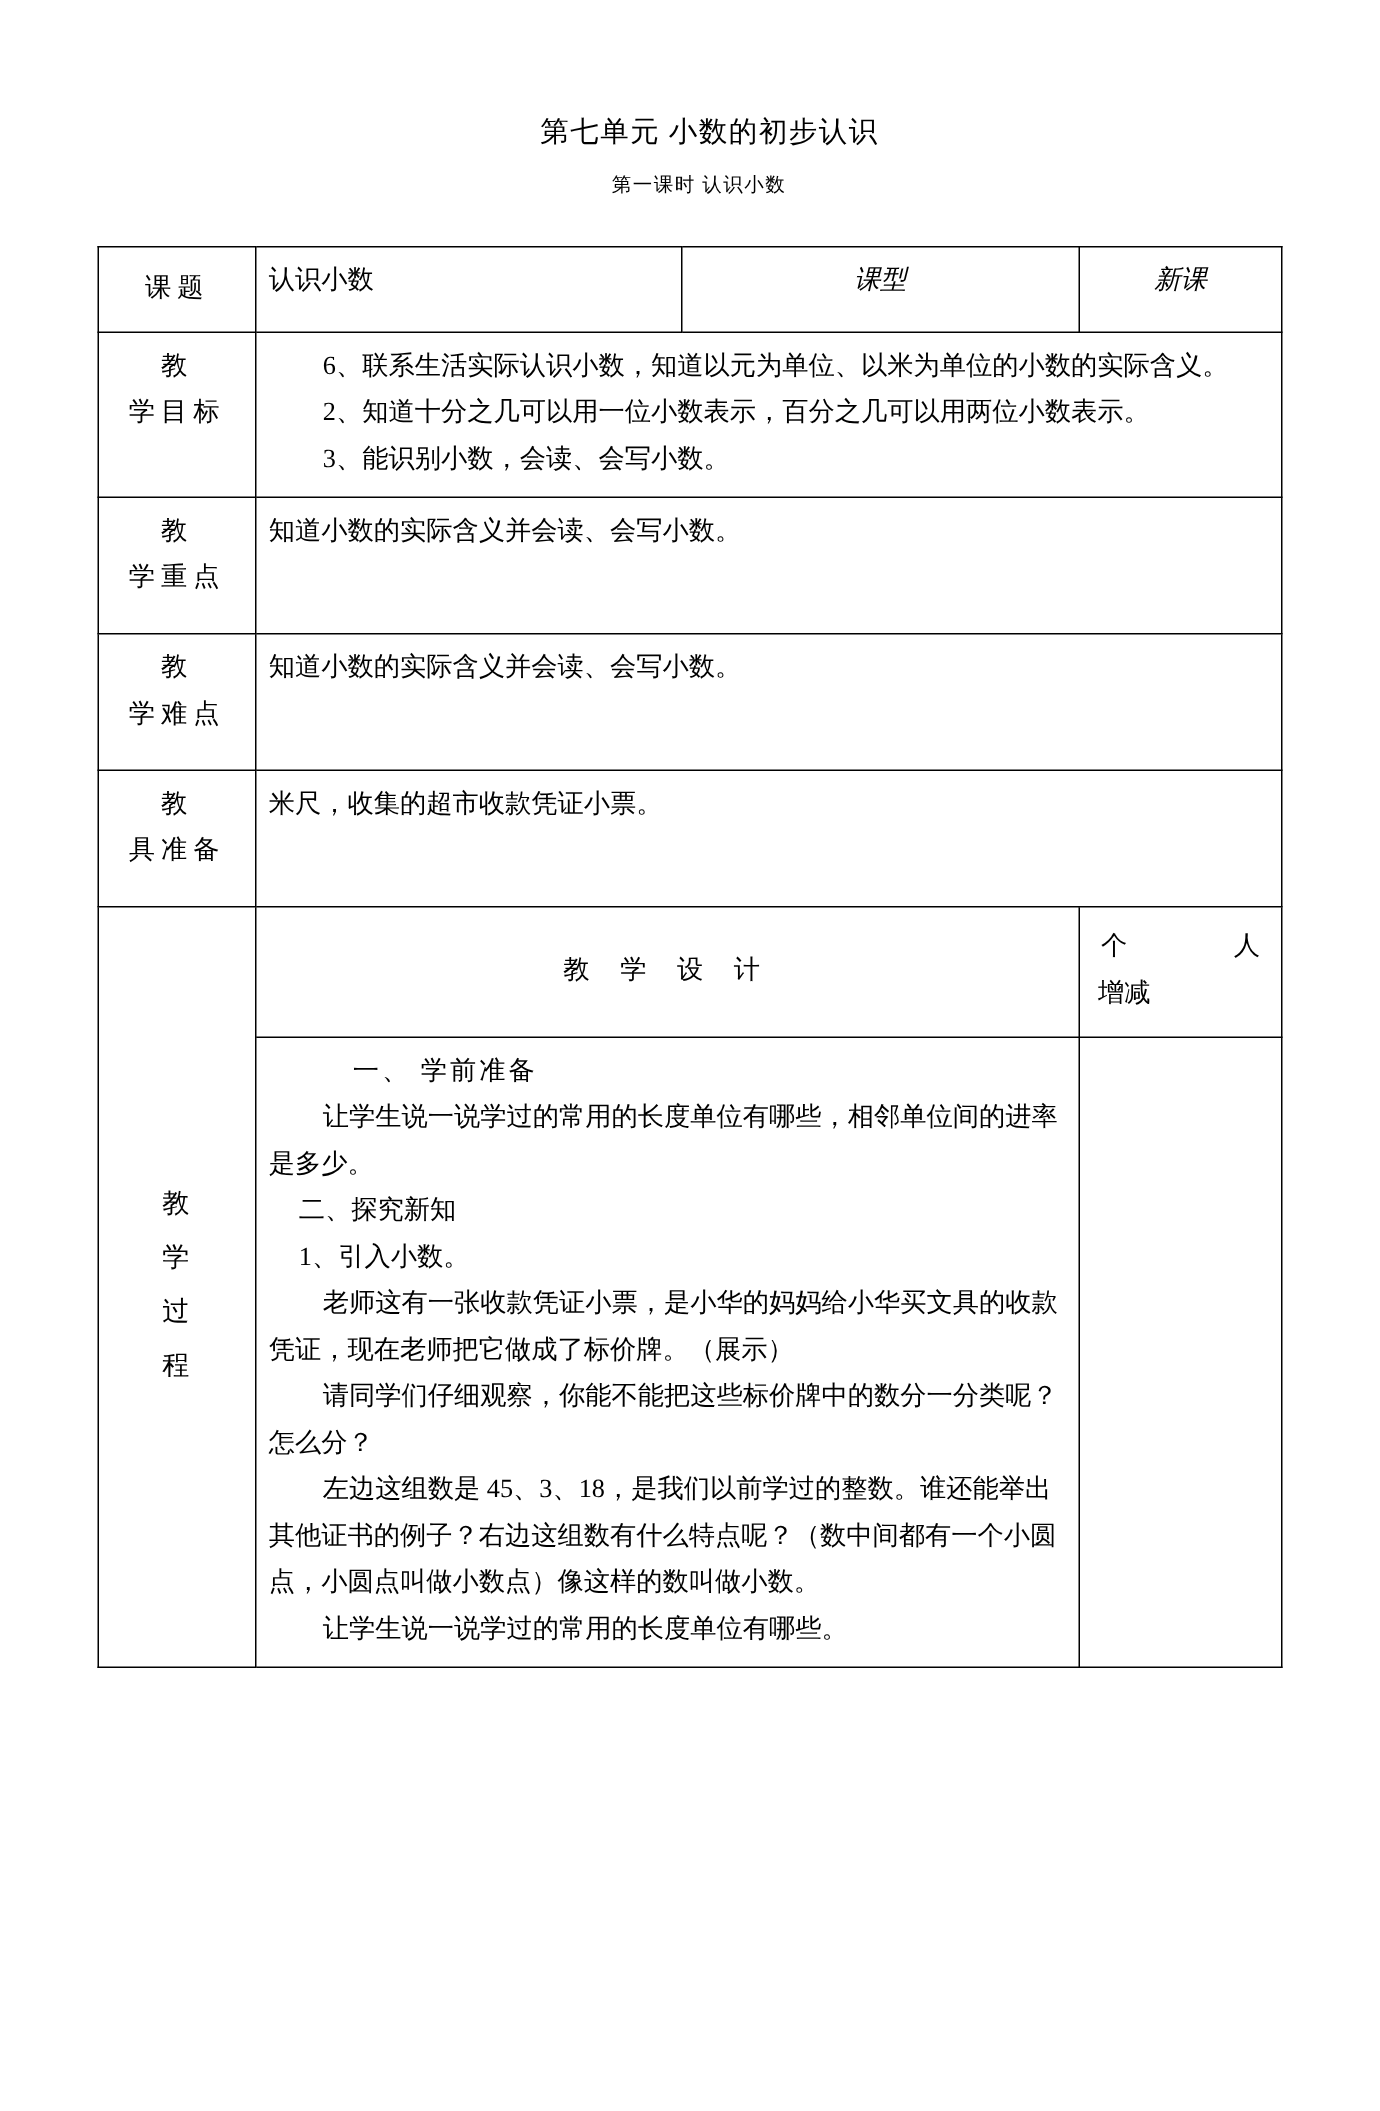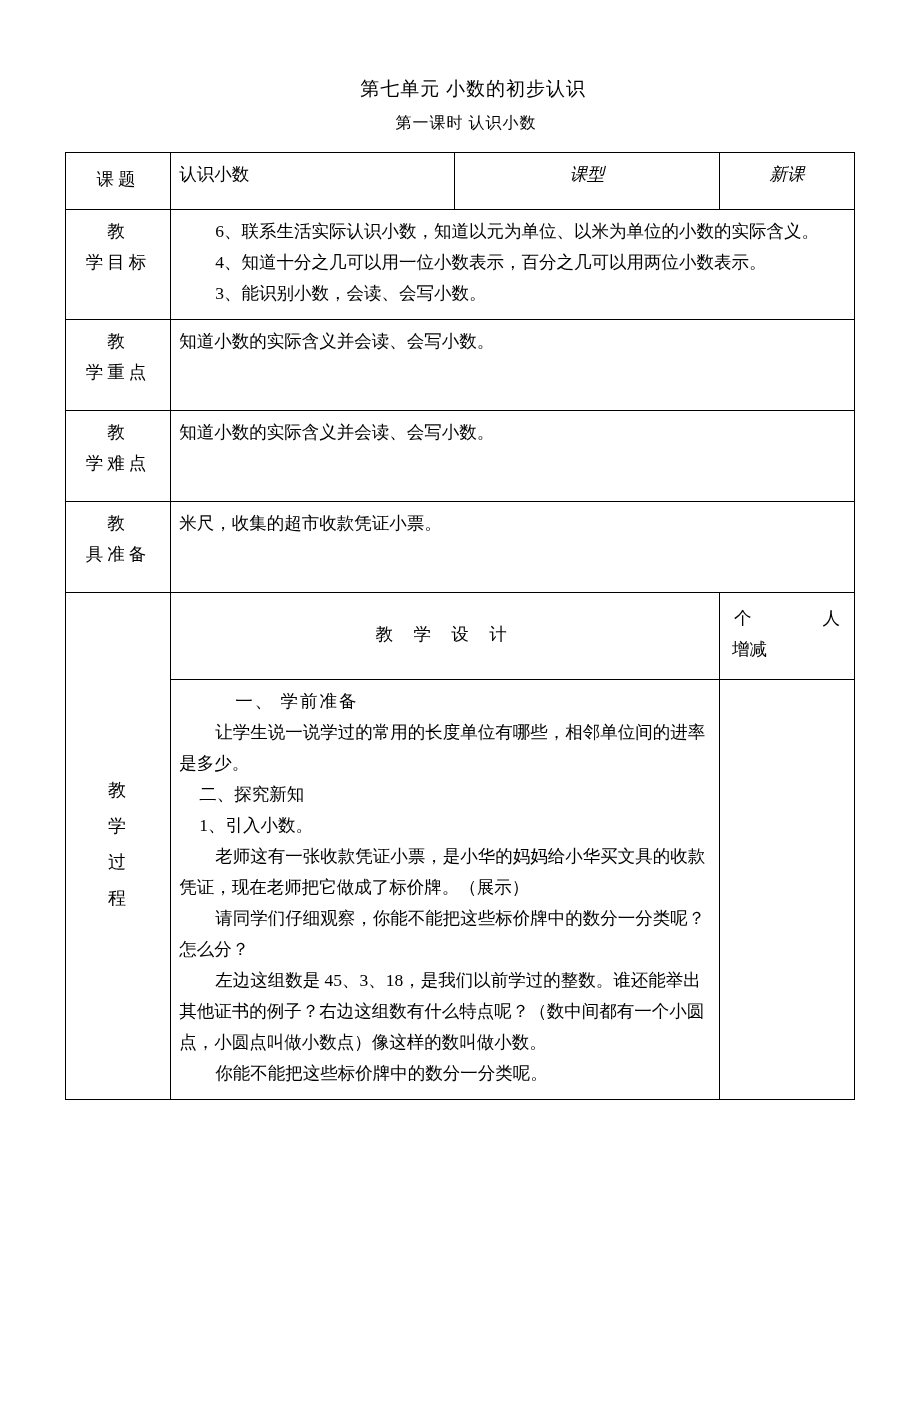--- a/index.html
+++ b/index.html
@@ -26,29 +26,29 @@
     text-align: center;
     padding-top: 74px;
   }
   .doc-title {
     font-size: 19px;
     letter-spacing: 1px;
     line-height: 30px;
     margin-left: 26px;
   }
   .doc-subtitle {
-    font-size: 16px;
+    font-size: 13px;
     letter-spacing: 1px;
     line-height: 30px;
     margin-top: 4px;
     padding-left: 12px;
   }
   table.sheet {
     border-collapse: collapse;
-    margin: 14px auto 0 auto;
+    margin: 26px auto 0 auto;
     width: 790px;
     table-layout: fixed;
   }
   table.sheet td {
     border: 1px solid #000000;
     vertical-align: top;
     padding: 6px 8px 10px 8px;
     font-size: 17.5px;
     line-height: 31px;
   }
@@ -183,21 +183,21 @@
       <td class="center">新课</td>
     </tr>
 
     <tr>
       <td class="c-label">
         <span class="lbl-line">教</span>
         <span class="lbl-line">学目标</span>
       </td>
       <td class="objectives block-cell" colspan="3">
         <p class="p-indent">6、联系生活实际认识小数，知道以元为单位、以米为单位的小数的实际含义。</p>
-        <p class="p-indent">4、知道十分之几可以用一位小数表示，百分之几可以用两位小数表示。</p>
+        <p class="p-indent">2、知道十分之几可以用一位小数表示，百分之几可以用两位小数表示。</p>
         <p class="p-indent">3、能识别小数，会读、会写小数。</p>
       </td>
     </tr>
 
     <tr>
       <td class="c-label">
         <span class="lbl-line">教</span>
         <span class="lbl-line">学重点</span>
       </td>
       <td class="block-cell min-h-2" colspan="3">知道小数的实际含义并会读、会写小数。</td>
@@ -235,20 +235,20 @@
 
     <tr>
       <td class="body-cell" colspan="2">
         <p class="sec-head">一、  学前准备</p>
         <p class="p-indent">让学生说一说学过的常用的长度单位有哪些，相邻单位间的进率是多少。</p>
         <p class="p-indent-sm">二、探究新知</p>
         <p class="p-indent-sm">1、引入小数。</p>
         <p class="p-indent">老师这有一张收款凭证小票，是小华的妈妈给小华买文具的收款凭证，现在老师把它做成了标价牌。（展示）</p>
         <p class="p-indent">请同学们仔细观察，你能不能把这些标价牌中的数分一分类呢？怎么分？</p>
         <p class="p-indent">左边这组数是 45、3、18，是我们以前学过的整数。谁还能举出其他证书的例子？右边这组数有什么特点呢？（数中间都有一个小圆点，小圆点叫做小数点）像这样的数叫做小数。</p>
-        <p class="p-indent">你能不能把这些标价牌中的数分一分类呢。</p>
+        <p class="p-indent">让学生说一说学过的常用的长度单位有哪些。</p>
       </td>
       <td class="empty-col"></td>
     </tr>
 
   </tbody>
     </table>
 </div>
 
 </body></html>

